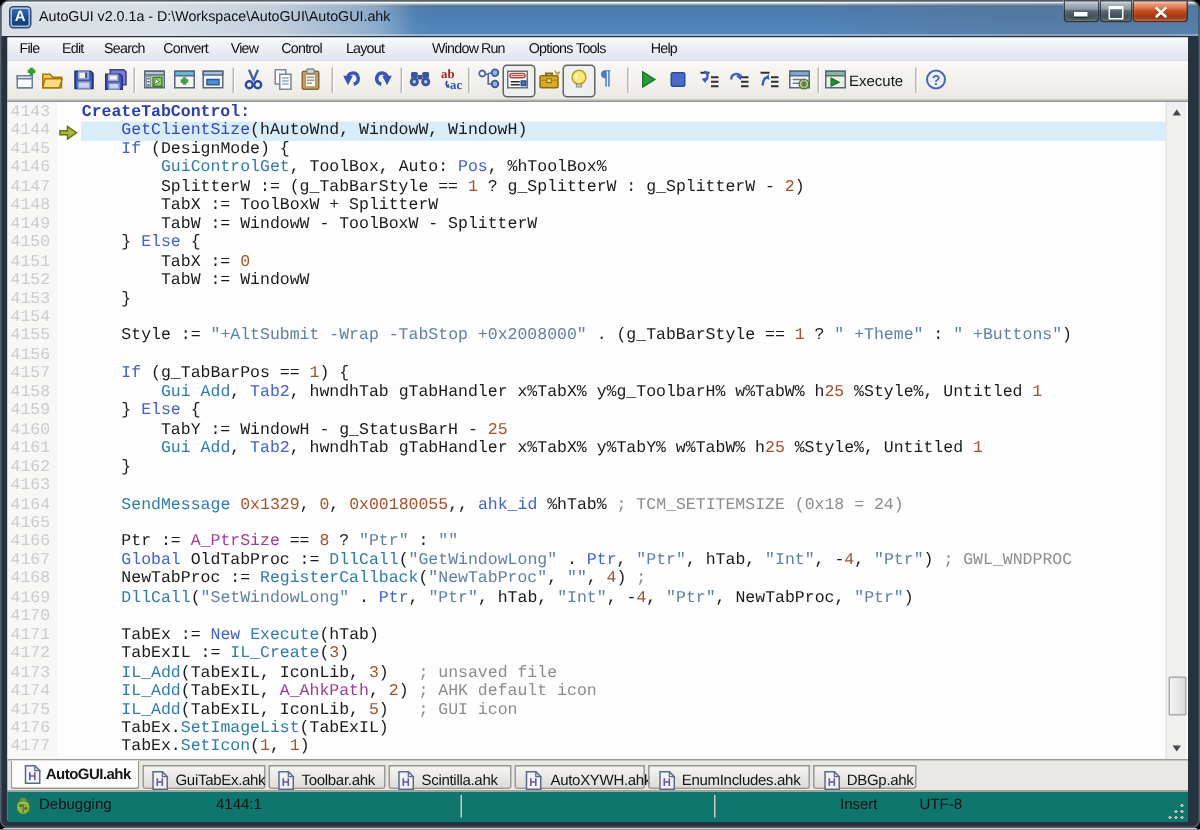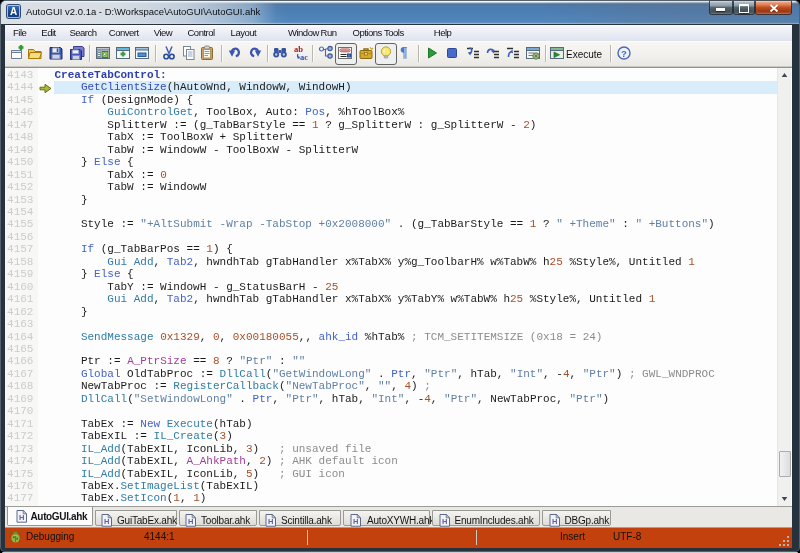--- a/index.html
+++ b/index.html
@@ -64,21 +64,21 @@
 .sb .thumb{position:absolute;left:1px;width:10px;height:24px;background:linear-gradient(90deg,#f2f2f2,#dcdcdc);border:1px solid #ababab;border-radius:1px}
 
 .tabstrip{position:absolute;left:0;top:480.5px;width:787px;height:21px;background:#e9e8e4;border-top:1px solid #9b9b98;box-sizing:border-box}
 .ftab{position:absolute;box-sizing:border-box;font-size:10px;color:#141414}
 .ftab .fico{position:absolute;top:3.5px}
 .ftab .flabel{position:absolute;top:4.5px;white-space:pre;letter-spacing:-0.2px}
 .ftab.active{background:#fcfcfc;border:1px solid #96968f;border-top:none;border-radius:0 0 2px 2px;top:0px;height:19.5px;z-index:3;font-weight:bold}
 .ftab.active .flabel{letter-spacing:-0.35px}
 .ftab.inactive{background:linear-gradient(180deg,#f5f4f1,#dddcd7);border:1px solid #9a9a95;border-radius:0 0 2px 2px;top:3px;height:16.5px}
 
-.status{position:absolute;left:0;top:501.5px;width:787px;height:20.5px;background:#c2410c;border-top:1px solid #a3a29f;font-size:10px;color:#111}
+.status{position:absolute;left:0;top:501.5px;width:787px;height:20.5px;background:#0f766e;border-top:1px solid #a3a29f;font-size:10px;color:#111}
 .status .sep{position:absolute;top:2px;width:1px;height:15px;background:#c9c8c4}
 .grip{position:absolute;right:2px;bottom:1px;width:12px;height:12px;
  background:
  radial-gradient(circle at 10px 2px,#b8b7b2 1px,transparent 1.2px),
  radial-gradient(circle at 10px 6px,#b8b7b2 1px,transparent 1.2px),
  radial-gradient(circle at 6px 6px,#b8b7b2 1px,transparent 1.2px),
  radial-gradient(circle at 10px 10px,#b8b7b2 1px,transparent 1.2px),
  radial-gradient(circle at 6px 10px,#b8b7b2 1px,transparent 1.2px),
  radial-gradient(circle at 2px 10px,#b8b7b2 1px,transparent 1.2px)}
 </style></head><body>

